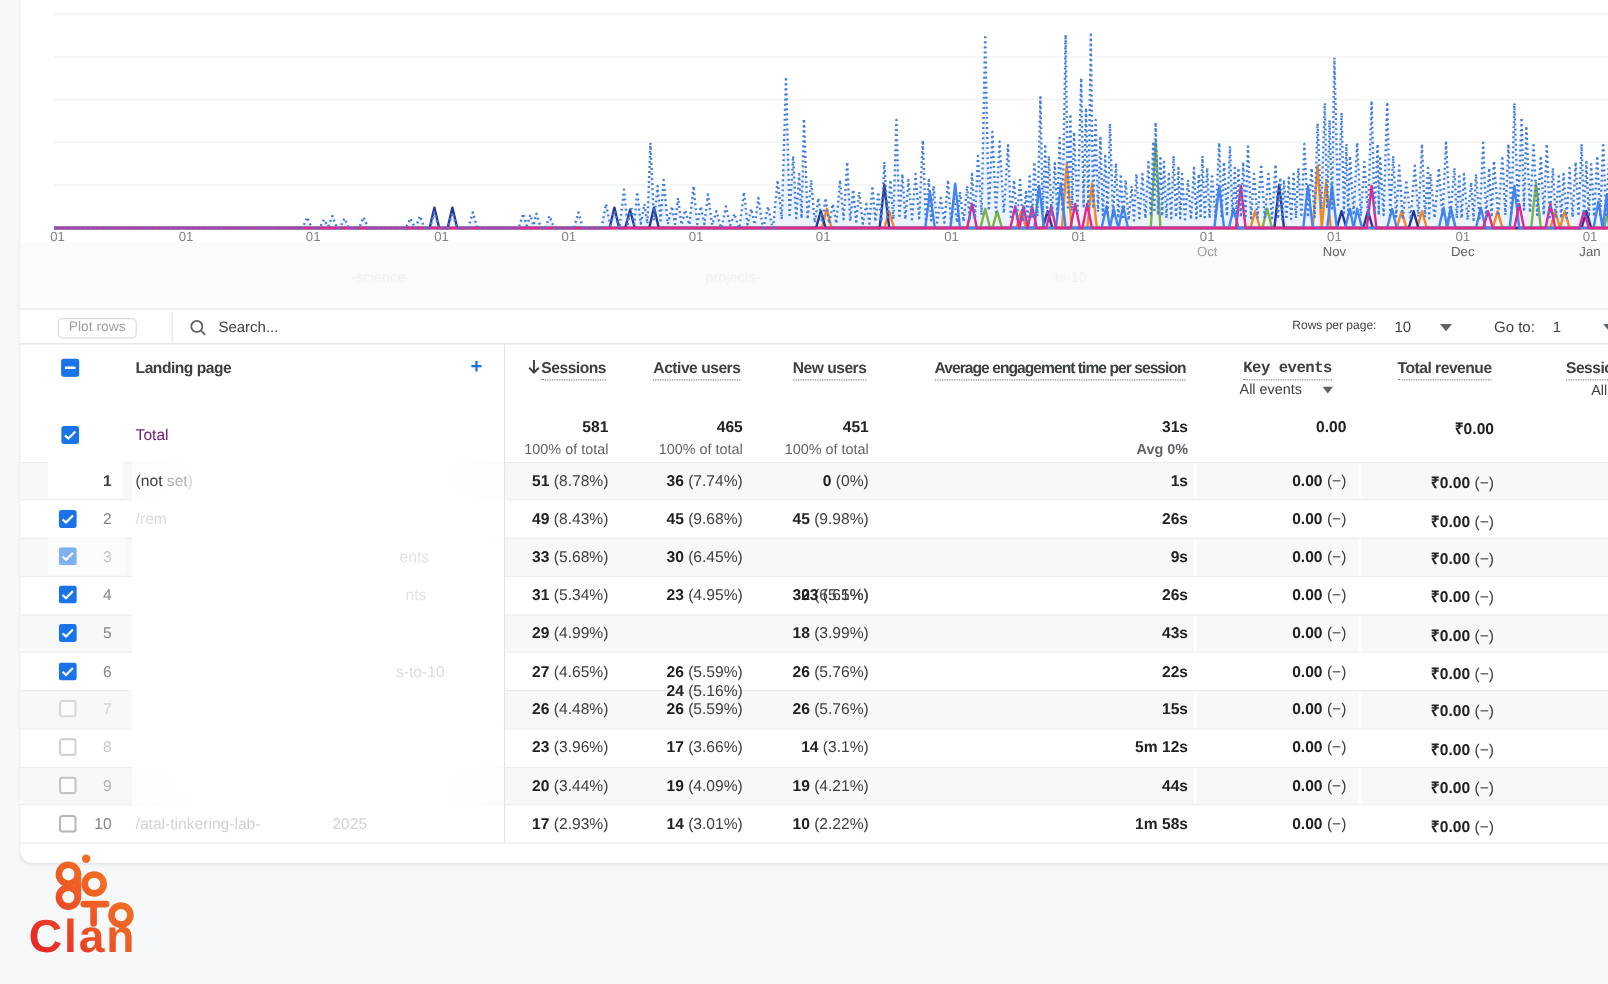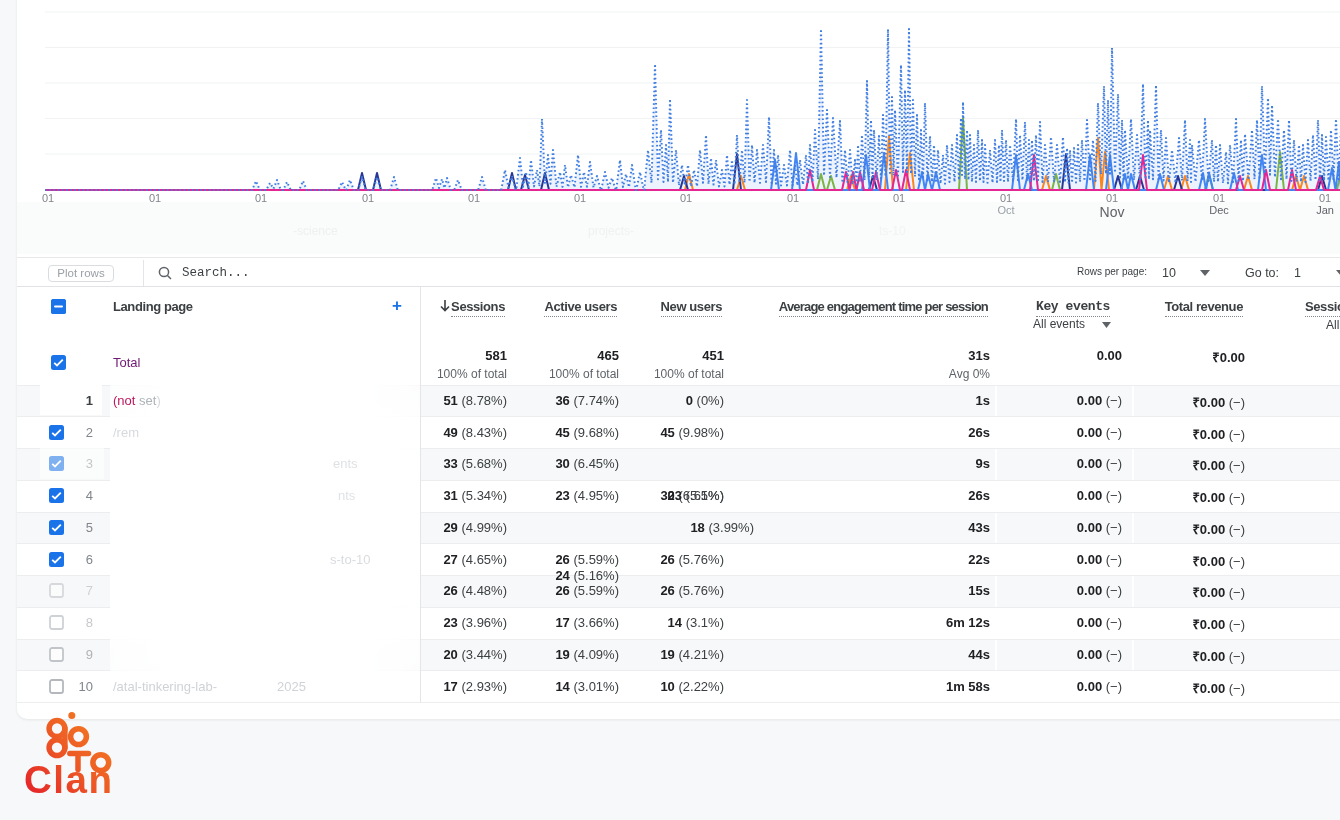--- a/index.html
+++ b/index.html
@@ -53,41 +53,41 @@
     <span class="abs" style="left:251px;top:192px;width:20px;text-align:center;font-size:11px;color:#80868b;">01</span>
     <span class="abs" style="left:358px;top:192px;width:20px;text-align:center;font-size:11px;color:#80868b;">01</span>
     <span class="abs" style="left:464px;top:192px;width:20px;text-align:center;font-size:11px;color:#80868b;">01</span>
     <span class="abs" style="left:570px;top:192px;width:20px;text-align:center;font-size:11px;color:#80868b;">01</span>
     <span class="abs" style="left:676px;top:192px;width:20px;text-align:center;font-size:11px;color:#80868b;">01</span>
     <span class="abs" style="left:783px;top:192px;width:20px;text-align:center;font-size:11px;color:#80868b;">01</span>
     <span class="abs" style="left:889px;top:192px;width:20px;text-align:center;font-size:11px;color:#80868b;">01</span>
     <span class="abs" style="left:996px;top:192px;width:20px;text-align:center;font-size:11px;color:#80868b;">01</span>
     <span class="abs" style="left:992px;top:204px;width:28px;z-index:1;text-align:center;font-size:11px;color:#9aa0a6;">Oct</span>
     <span class="abs" style="left:1102px;top:192px;width:20px;text-align:center;font-size:11px;color:#80868b;">01</span>
-    <span class="abs" style="left:1098px;top:204px;width:28px;z-index:1;text-align:center;font-size:14px;color:#5f6368;">Nov</span>
+    <span class="abs" style="left:1098px;top:204px;width:28px;z-index:1;text-align:center;font-size:11px;color:#5f6368;">Nov</span>
     <span class="abs" style="left:1209px;top:192px;width:20px;text-align:center;font-size:11px;color:#80868b;">01</span>
     <span class="abs" style="left:1205px;top:204px;width:28px;z-index:1;text-align:center;font-size:11px;color:#5f6368;">Dec</span>
     <span class="abs" style="left:1315px;top:192px;width:20px;text-align:center;font-size:11px;color:#80868b;">01</span>
     <span class="abs" style="left:1311px;top:204px;width:28px;z-index:1;text-align:center;font-size:11px;color:#5f6368;">Jan</span>
   </div>
 
 <div class="abs" style="left:17px;top:202px;width:1323px;height:52px;background:#fafbfb;">
   <span class="abs" style="left:276px;top:22px;font-size:12px;color:#eef0f1;">-science</span>
   <span class="abs" style="left:571px;top:22px;font-size:12px;color:#eff1f2;">projects-</span>
   <span class="abs" style="left:862px;top:22px;font-size:12px;color:#f1f3f4;">ts-10</span>
 </div>
 
 <div class="abs" style="left:17px;top:257px;width:1323px;height:30px;border-top:1px solid #e6e8ea;border-bottom:1px solid #e0e2e5;background:#fff;">
   <div class="abs" style="left:31px;top:7px;width:66px;height:17px;border:1px solid #dadce0;border-radius:4px;color:#9aa0a6;font-size:11.5px;text-align:center;line-height:15px;">Plot rows</div>
   <div class="abs" style="left:126px;top:2px;width:1px;height:26px;background:#e3e5e8;"></div>
   <svg class="abs" style="left:141px;top:8px" width="14" height="14" viewBox="0 0 14 14">
       <circle cx="6" cy="6" r="4.6" fill="none" stroke="#5f6368" stroke-width="1.5"></circle>
       <line x1="9.5" y1="9.5" x2="13" y2="13" stroke="#5f6368" stroke-width="1.5"></line>
     </svg>
-  <span class="abs" style="left:165px;top:8px;font-size:12.5px;color:#3c4043;font-family:Liberation Mono, monospace;">Search...</span>
+  <span class="abs" style="left:165px;top:8px;font-size:12.5px;color:#3c4043;">Search...</span>
   <span class="abs r" style="right:193px;top:8px;font-size:10px;color:#3c4043;">Rows per page:</span>
   <span class="abs" style="left:1145px;top:8px;font-size:12.5px;color:#3c4043;">10</span>
   <svg class="abs" style="left:1183px;top:12px" width="10" height="6" viewBox="0 0 10 6">
       <path d="M0 0 L10 0 L5 6 Z" fill="#5f6368"></path>
     </svg>
   <span class="abs" style="left:1228px;top:8px;font-size:12.5px;color:#3c4043;">Go to:</span>
   <span class="abs" style="left:1277px;top:8px;font-size:12.5px;color:#3c4043;">1</span>
   <svg class="abs" style="left:1319px;top:12px" width="10" height="6" viewBox="0 0 10 6">
       <path d="M0 0 L10 0 L5 6 Z" fill="#5f6368"></path>
     </svg>
@@ -125,30 +125,30 @@
     </svg>
 </div>
 <span class="cell" style="left:113px;top:355px;color:#701a75;">Total</span>
 <span class="cell r" style="right:833px;top:348px;"><span class="num">581</span></span>
 <span class="cell r" style="right:833px;top:366px;"><span class="dim" style="font-size:12px;">100% of total</span></span>
 <span class="cell r" style="right:721px;top:348px;"><span class="num">465</span></span>
 <span class="cell r" style="right:721px;top:366px;"><span class="dim" style="font-size:12px;">100% of total</span></span>
 <span class="cell r" style="right:616px;top:348px;"><span class="num">451</span></span>
 <span class="cell r" style="right:616px;top:366px;"><span class="dim" style="font-size:12px;">100% of total</span></span>
 <span class="cell r" style="right:350px;top:348px;"><span class="num">31s</span></span>
-<span class="cell r" style="right:350px;top:366px;"><span class="dim" style="font-size:12px;">Avg 0%</span></span>
+<span class="cell r" style="right:350px;top:366px;"><span class="dim" style="font-size:12px;font-weight:bold;">Avg 0%</span></span>
 <span class="cell r" style="right:218px;top:348px;"><span class="num">0.00</span></span>
 <span class="cell r" style="right:95px;top:348px;"><span class="num">₹0.00</span></span>
 
 <div class="stripe" style="left:17px;width:978px;top:384.5px;height:31.8px;"></div>
 <div class="stripe" style="left:997px;width:135px;top:384.5px;height:31.8px;"></div>
 <div class="stripe" style="left:1134px;width:206px;top:384.5px;height:31.8px;"></div>
 <div class="rowline" style="top:384.5px;"></div>
 <span class="rownum" style="left:63px;top:392.9px;color:#3c4043;font-weight:700;opacity:1;">1</span>
-<span class="cell" style="left:113px;top:392.9px;"><span style="color:#be185d;margin-top:28px;">(not</span> <span style="color:#aeb3b8;">set</span><span style="color:#d5d8db;">)</span></span>
+<span class="cell" style="left:113px;top:392.9px;"><span style="color:#404040;margin-top:28px;">(not</span> <span style="color:#aeb3b8;">set</span><span style="color:#d5d8db;">)</span></span>
 <span class="cell r" style="right:833px;top:392.875px;"><span class="num">51</span> <span class="pct">(8.78%)</span></span>
 <span class="cell r" style="right:721px;top:392.875px;"><span class="num">36</span> <span class="pct">(7.74%)</span></span>
 <span class="cell r" style="right:616px;top:392.875px;"><span class="num">0</span> <span class="pct">(0%)</span></span>
 <span class="cell r" style="right:350px;top:392.875px;"><span class="num">1s</span></span>
 <span class="cell r" style="right:218px;top:392.875px;"><span class="num">0.00</span> <span class="pct">(−)</span></span>
 <span class="cell r" style="right:95px;top:392.875px;"><span class="num">₹0.00</span> <span class="pct">(−)</span></span>
 <div class="rowline" style="top:416.2px;"></div>
 <div class="abs" style="left:49px;top:424.6px;opacity:1;z-index:2;"><svg width="15" height="15" viewBox="0 0 15 15">
       <rect width="15" height="15" rx="2.5" fill="#1a73e8"></rect>
       <path d="M3.2 7.8 L6 10.5 L11.8 4.6" fill="none" stroke="#fff" stroke-width="1.8"></path>
@@ -194,21 +194,21 @@
 <div class="stripe" style="left:997px;width:135px;top:511.5px;height:31.8px;"></div>
 <div class="stripe" style="left:1134px;width:206px;top:511.5px;height:31.8px;"></div>
 <div class="rowline" style="top:511.5px;"></div>
 <div class="abs" style="left:49px;top:519.9px;opacity:1;z-index:2;"><svg width="15" height="15" viewBox="0 0 15 15">
       <rect width="15" height="15" rx="2.5" fill="#1a73e8"></rect>
       <path d="M3.2 7.8 L6 10.5 L11.8 4.6" fill="none" stroke="#fff" stroke-width="1.8"></path>
     </svg></div>
 <span class="rownum" style="left:63px;top:519.9px;color:#80868b;opacity:1;">5</span>
 <span class="cell r" style="right:833px;top:519.875px;"><span class="num">29</span> <span class="pct">(4.99%)</span></span>
 <span class="cell r" style="right:721px;top:519.875px;margin-top:48px;"><span class="num">24</span> <span class="pct">(5.16%)</span></span>
-<span class="cell r" style="right:586px;top:519.875px;text-align:right;"><span class="num">18</span> <span class="pct">(3.99%)</span></span>
+<span class="cell r" style="right:616px;top:519.875px;text-align:right;"><span class="num">18</span> <span class="pct">(3.99%)</span></span>
 <span class="cell r" style="right:350px;top:519.875px;"><span class="num">43s</span></span>
 <span class="cell r" style="right:218px;top:519.875px;"><span class="num">0.00</span> <span class="pct">(−)</span></span>
 <span class="cell r" style="right:95px;top:519.875px;"><span class="num">₹0.00</span> <span class="pct">(−)</span></span>
 <div class="rowline" style="top:543.2px;"></div>
 <div class="abs" style="left:49px;top:551.6px;opacity:1;z-index:2;"><svg width="15" height="15" viewBox="0 0 15 15">
       <rect width="15" height="15" rx="2.5" fill="#1a73e8"></rect>
       <path d="M3.2 7.8 L6 10.5 L11.8 4.6" fill="none" stroke="#fff" stroke-width="1.8"></path>
     </svg></div>
 <span class="rownum" style="left:63px;top:551.6px;color:#80868b;opacity:1;">6</span>
 <span class="cell" style="left:330px;top:551.6px;"><span style="color:#d9dcdf;">s-to-10</span></span>
@@ -233,21 +233,21 @@
 <span class="cell r" style="right:218px;top:583.375px;"><span class="num">0.00</span> <span class="pct">(−)</span></span>
 <span class="cell r" style="right:95px;top:583.375px;"><span class="num">₹0.00</span> <span class="pct">(−)</span></span>
 <div class="rowline" style="top:606.8px;"></div>
 <div class="abs" style="left:49px;top:615.1px;opacity:0.6;z-index:2;"><svg width="15" height="15" viewBox="0 0 15 15">
       <rect x="1" y="1" width="13" height="13" rx="2" fill="#fff" stroke="#b0b5ba" stroke-width="1.8"></rect>
     </svg></div>
 <span class="rownum" style="left:63px;top:615.1px;color:#80868b;opacity:0.45;">8</span>
 <span class="cell r" style="right:833px;top:615.125px;"><span class="num">23</span> <span class="pct">(3.96%)</span></span>
 <span class="cell r" style="right:721px;top:615.125px;"><span class="num">17</span> <span class="pct">(3.66%)</span></span>
 <span class="cell r" style="right:616px;top:615.125px;"><span class="num">14</span> <span class="pct">(3.1%)</span></span>
-<span class="cell r" style="right:350px;top:615.125px;"><span class="num">6m 12s</span></span>
+<span class="cell r" style="right:350px;top:615.125px;"><span class="num">5m 12s</span></span>
 <span class="cell r" style="right:218px;top:615.125px;"><span class="num">0.00</span> <span class="pct">(−)</span></span>
 <span class="cell r" style="right:95px;top:615.125px;"><span class="num">₹0.00</span> <span class="pct">(−)</span></span>
 <div class="stripe" style="left:17px;width:978px;top:638.5px;height:31.8px;"></div>
 <div class="stripe" style="left:997px;width:135px;top:638.5px;height:31.8px;"></div>
 <div class="stripe" style="left:1134px;width:206px;top:638.5px;height:31.8px;"></div>
 <div class="rowline" style="top:638.5px;"></div>
 <div class="abs" style="left:49px;top:646.9px;opacity:0.75;z-index:2;"><svg width="15" height="15" viewBox="0 0 15 15">
       <rect x="1" y="1" width="13" height="13" rx="2" fill="#fff" stroke="#b0b5ba" stroke-width="1.8"></rect>
     </svg></div>
 <span class="rownum" style="left:63px;top:646.9px;color:#80868b;opacity:0.6;">9</span>

